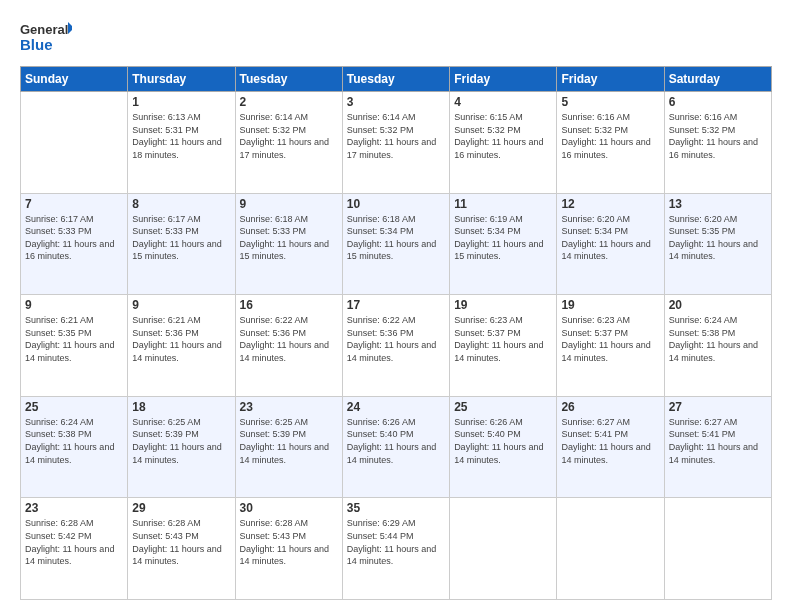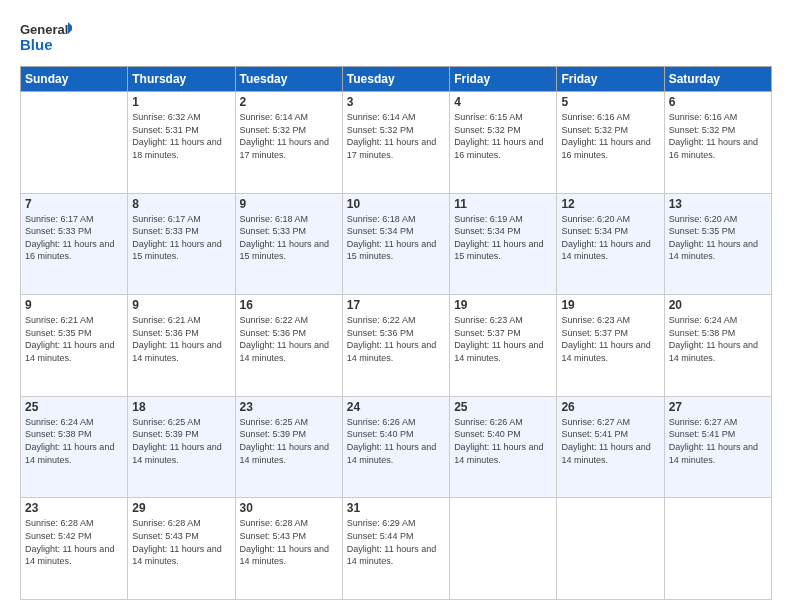--- a/index.html
+++ b/index.html
@@ -114,21 +114,21 @@
         <th>Friday</th>
         <th>Friday</th>
         <th>Saturday</th>
       </tr>
     </thead>
     <tbody id="calendar-body">
     <tr class="normal-row">
           <td class="empty-cell"></td>
           <td>
             <div class="day-number">1</div>
-            <div class="day-info">Sunrise: 6:32 AM
+            <div class="day-info">Sunrise: 6:13 AM
 Sunset: 5:31 PM
 Daylight: 11 hours
 and 18 minutes.</div>
           </td>
           <td>
             <div class="day-number">2</div>
             <div class="day-info">Sunrise: 6:14 AM
 Sunset: 5:32 PM
 Daylight: 11 hours
 and 17 minutes.</div>
@@ -331,21 +331,21 @@
 and 14 minutes.</div>
           </td>
           <td>
             <div class="day-number">30</div>
             <div class="day-info">Sunrise: 6:28 AM
 Sunset: 5:43 PM
 Daylight: 11 hours
 and 14 minutes.</div>
           </td>
           <td>
-            <div class="day-number">31</div>
+            <div class="day-number">35</div>
             <div class="day-info">Sunrise: 6:29 AM
 Sunset: 5:44 PM
 Daylight: 11 hours
 and 14 minutes.</div>
           </td>
           <td class="empty-cell"></td>
           <td class="empty-cell"></td>
           <td class="empty-cell"></td>
         </tr>
       </tbody>

